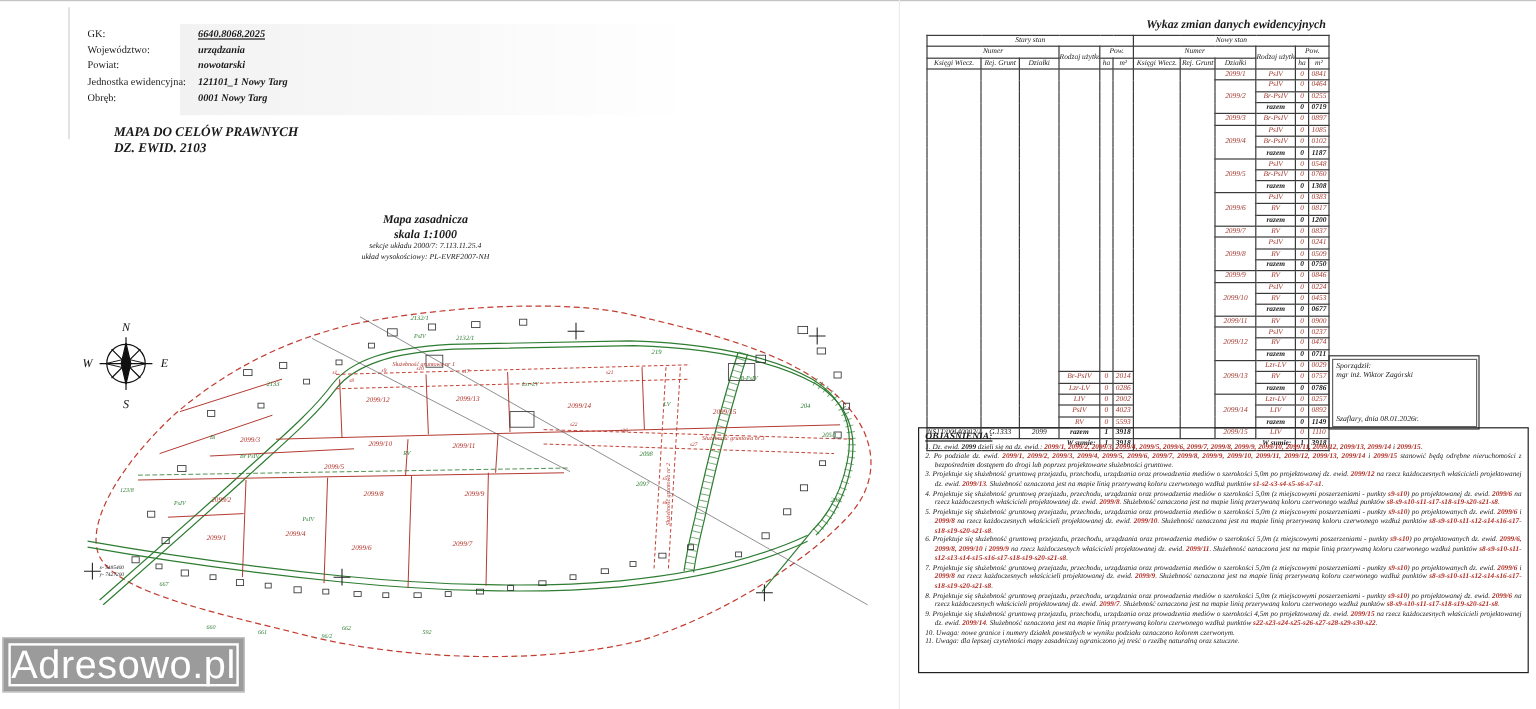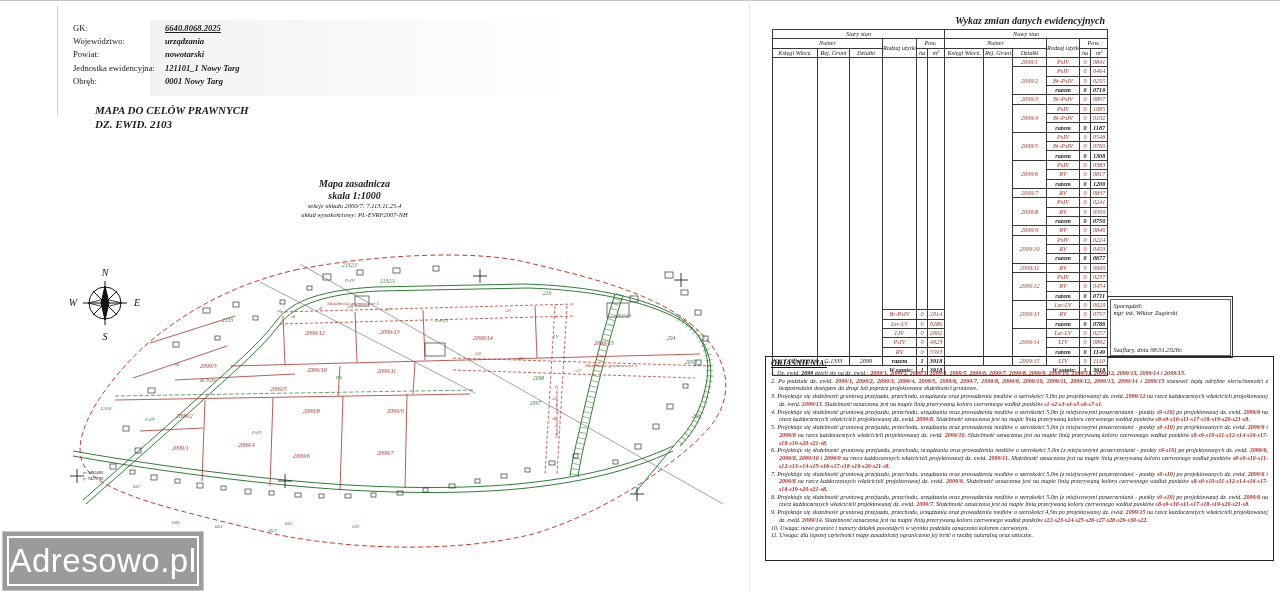--- a/index.html
+++ b/index.html
@@ -43,21 +43,21 @@
   .sporz .date{position:absolute;left:3px;bottom:2px;}
 
   .obj{left:765px;top:356px;width:509px;height:205px;border:1.4px solid #222;box-sizing:border-box;
        padding:2px 5px;font-style:italic;overflow:hidden;}
   .obj h3{margin:0 0 2px 0;font-size:8px;text-decoration:underline;font-style:italic;}
   .obj .note{font-size:6.05px;line-height:1.28;text-align:justify;padding-left:8px;text-indent:-8px;margin:0;}
   .obj .rd{color:#b02e24;font-weight:bold;}
   .obj .bk-b{font-weight:bold;}
 
   
-  .wm{left:2px;top:531px;width:202px;height:60px;background:#9b9b9b;border:1px solid #c6c6c6;box-sizing:border-box;}
+  .wm{left:2px;top:531px;width:202px;height:46px;background:#9b9b9b;border:1px solid #c6c6c6;box-sizing:border-box;}
   .wm .in{position:absolute;inset:4px;border:2px solid #ffffff;display:flex;align-items:center;justify-content:center;}
   .wm .txt{color:#ffffff;font-family:"Liberation Sans",sans-serif;font-size:33px;letter-spacing:0.5px;}
 
   svg text{font-family:"Liberation Serif",serif;font-style:italic;}
 </style>
 </head>
 <body>
 
 <div id="page">
   <div class="abs scan-top"></div>

